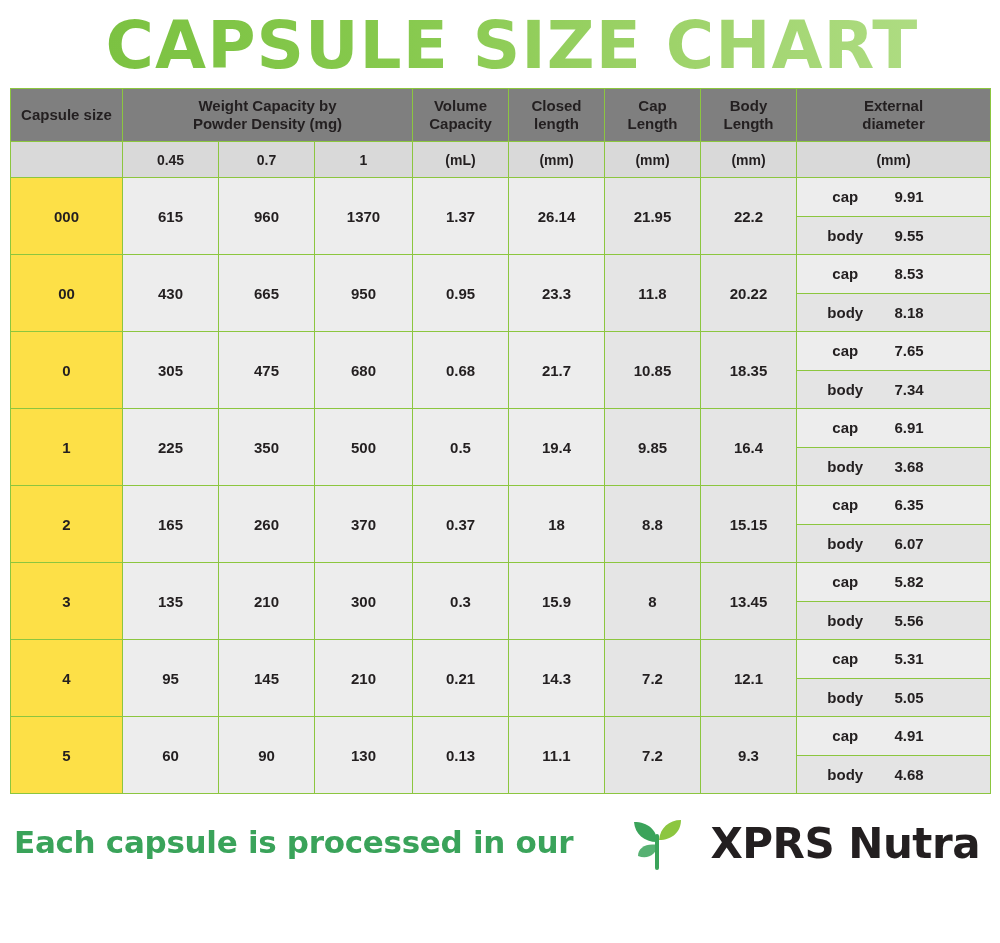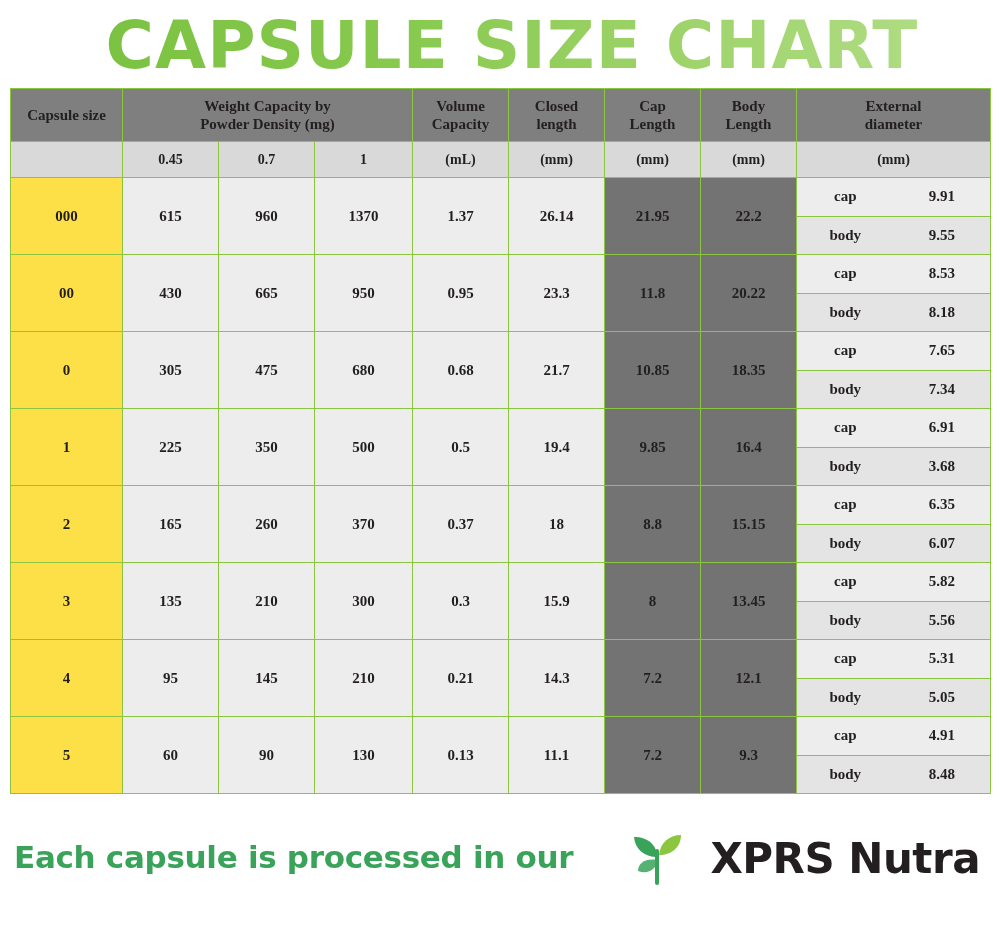--- a/index.html
+++ b/index.html
@@ -37,21 +37,20 @@
     color: transparent;
     -webkit-text-stroke: 0px;
     text-align: center;
     white-space: nowrap;
     margin-left: 24px;
   }
 
   
   .table-wrap {
     padding: 0 10px;
-    font-family: Liberation Serif, serif;
   }
   table.chart {
     border-collapse: collapse;
     width: 980px;
     table-layout: fixed;
   }
   table.chart td, table.chart th {
     border: 1px solid #8cc63f;
     text-align: center;
     vertical-align: middle;
@@ -76,21 +75,21 @@
     margin-top: 16px;
   }
   tbody td {
     height: 76px;
     background: #ededed;
   }
   td.size-col {
     background: #fde047;
   }
   td.shade-dark {
-    background: #737373;
+    background: #e5e5e5;
   }
   
   td.ext-cell {
     padding: 0;
     height: 76px;
   }
   table.ext {
     border-collapse: collapse;
     width: 100%;
     height: 100%;
@@ -103,42 +102,42 @@
     font-weight: bold;
   }
   table.ext tr:last-child td { border-bottom: 0; }
   table.ext td.lbl {
     width: 50%;
     text-align: center;
     background: #ededed;
   }
   table.ext td.val {
     width: 50%;
-    text-align: center;
+    text-align: left;
     background: #ededed;
   }
   table.ext td.lbl.alt, table.ext td.val.alt { background: #e4e4e4; }
 
   
   col.c-size   { width: 112px; }
   col.c-w1     { width: 96px; }
   col.c-w2     { width: 96px; }
   col.c-w3     { width: 98px; }
   col.c-vol    { width: 96px; }
   col.c-closed { width: 96px; }
   col.c-cap    { width: 96px; }
   col.c-body   { width: 96px; }
   col.c-ext    { width: 194px; }
 
   
   .footer {
     display: flex;
     align-items: center;
     justify-content: space-between;
-    padding: 33px 14px 0 14px;
+    padding: 18px 14px 0 14px;
     gap: 10px;
   }
   .footer-text {
     font-family: "DejaVu Sans", sans-serif;
     font-weight: bold;
     color: #3aa35a;
     font-size: 31px;
     line-height: 1.28;
     letter-spacing: -0.3px;
     max-width: 640px;
@@ -415,21 +414,21 @@
           <td class="shade-dark">9.3</td>
           <td class="ext-cell">
             <table class="ext">
               <tbody>
                   <tr>
                 <td class="lbl">cap</td>
                 <td class="val">4.91</td>
               </tr>
               <tr>
                 <td class="lbl alt">body</td>
-                <td class="val alt">8.48</td>
+                <td class="val alt">4.68</td>
               </tr>
             </tbody>
               </table>
           </td>
         </tr>
       </tbody>
     </table>
   </div>
 
   <div class="footer">

